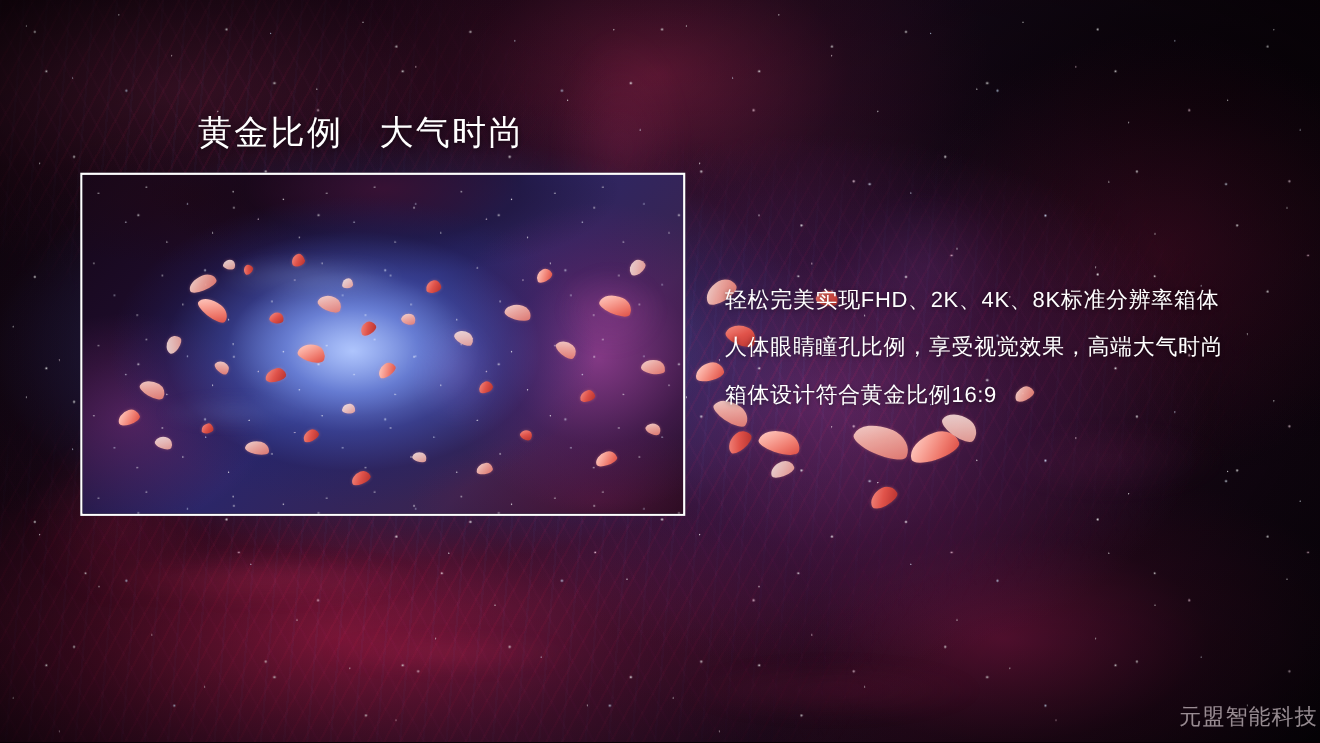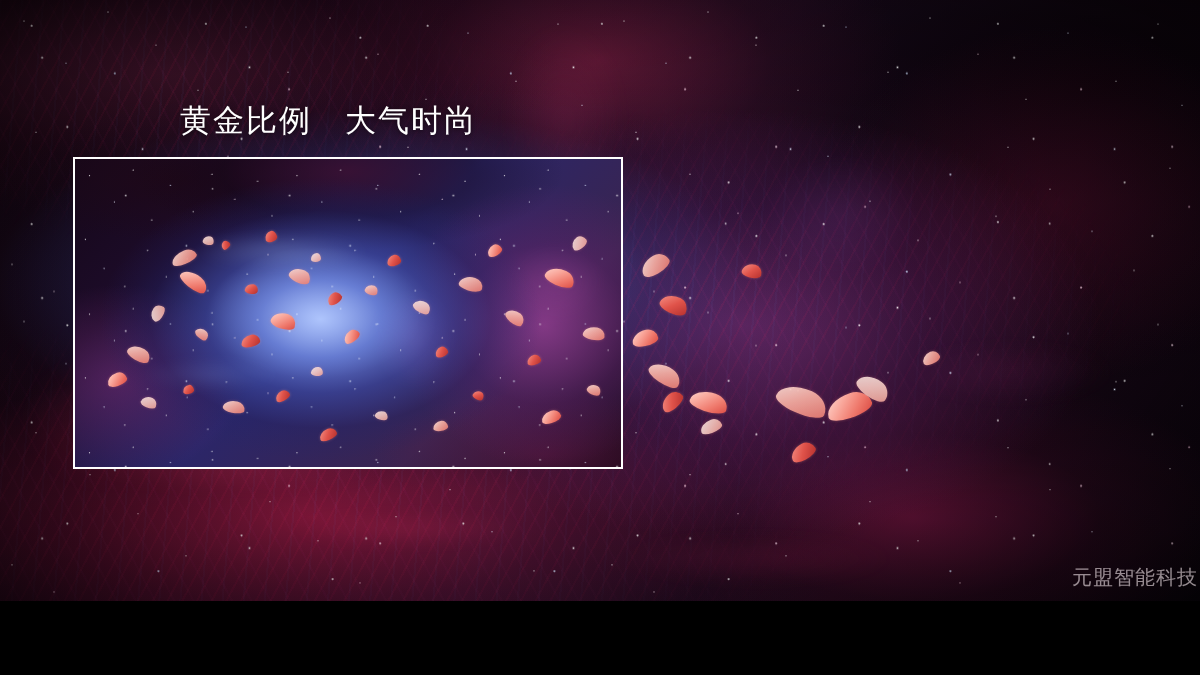--- a/index.html
+++ b/index.html
@@ -3,21 +3,21 @@
 <meta charset="utf-8">
 <style>
   html, body {
     margin: 0;
     padding: 0;
     background: #000;
   }
   #slide {
     position: relative;
     width: 1200px;
-    height: 601px;
+    height: 675px;
     overflow: hidden;
     background: #0a0306;
     font-family: "Liberation Sans", "DejaVu Sans", sans-serif;
   }
 
   
   .bg-layer {
     position: absolute;
     inset: 0;
     pointer-events: none;
@@ -332,16 +332,21 @@
         <div class="petal pale" style="left: 300px; top: 252px; width: 13px; height: 9px; transform: rotate(18deg);"></div>
         <div class="petal soft" style="left: 358px; top: 262px; width: 15px; height: 10px; transform: rotate(-8deg);"></div>
         <div class="petal deep" style="left: 398px; top: 232px; width: 11px; height: 9px; transform: rotate(30deg);"></div>
         <div class="petal" style="left: 466px; top: 252px; width: 20px; height: 12px; transform: rotate(-18deg);"></div>
         <div class="petal soft" style="left: 512px; top: 226px; width: 14px; height: 10px; transform: rotate(26deg);"></div>
       </div>
   </div>
 
   <div id="headline">黄金比例　大气时尚</div>
 
+  <div id="body-copy">
+    <div class="body-line">轻松完美实现FHD、2K、4K、8K标准分辨率箱体</div>
+    <div class="body-line">人体眼睛瞳孔比例，享受视觉效果，高端大气时尚</div>
+    <div class="body-line">箱体设计符合黄金比例16:9</div>
+  </div>
 
   <div id="watermark">元盟智能科技</div>
 
 </div>
 
 </body></html>

